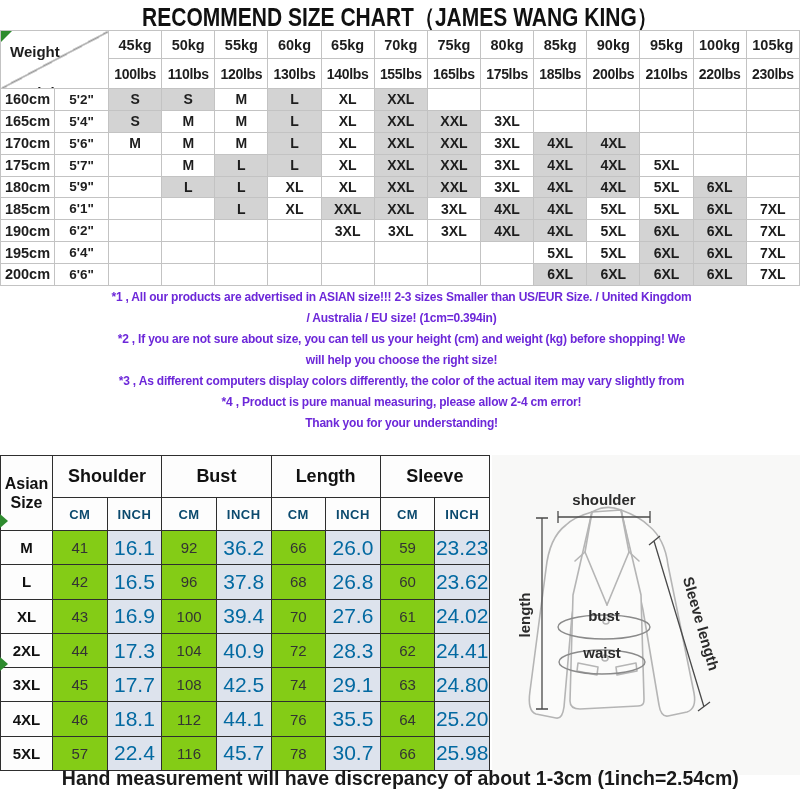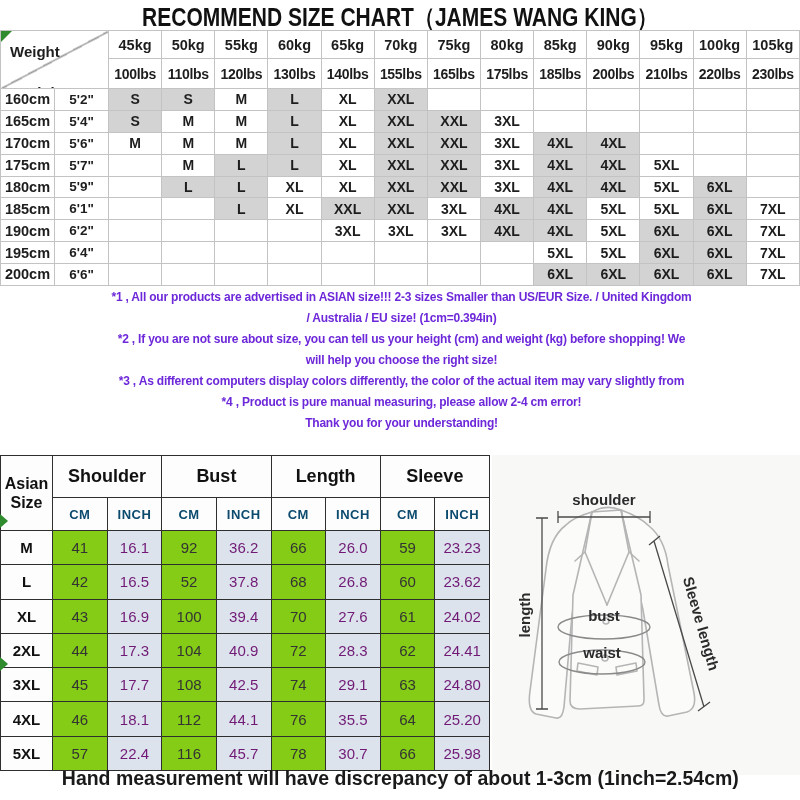--- a/index.html
+++ b/index.html
@@ -44,21 +44,21 @@
   .mtable th,.mtable td{border:1.5px solid #2e2e2e;text-align:center;vertical-align:middle;
                padding:0;background:#fdfdfd;}
   .mtable tr.grow{height:42px;}
   .mtable tr.urow{height:33px;}
   .mtable tbody tr{height:34.3px;}
   .mtable th.mcorner{font-size:16px;font-weight:bold;line-height:19px;color:#111;}
   .mtable th.grp{font-size:18px;font-weight:bold;color:#111;}
   .mtable th.unit{font-size:13px;font-weight:bold;color:#0c4a6e;letter-spacing:.5px;}
   .mtable th.msize{font-size:15px;font-weight:bold;color:#111;}
   .mtable td.cmv{background:#84cc16;font-size:15px;color:#333;}
-  .mtable td.inv{background:#dde3ed;font-size:15px;color:#701a75;}
+  .mtable td.inv{background:#dde3ed;font-size:21px;color:#0369a1;}
 
   
   .jacket{position:absolute;left:492px;top:455px;}
 
   
   .footer{position:absolute;left:0;top:766px;width:800px;text-align:center;}
   .footer span{display:inline-block;font-size:20.5px;font-weight:600;color:#1a1a1a;
                transform:scaleX(.95);white-space:nowrap;}
 
   
@@ -318,21 +318,21 @@
           <td class="inv">36.2</td>
           <td class="cmv">66</td>
           <td class="inv">26.0</td>
           <td class="cmv">59</td>
           <td class="inv">23.23</td>
         </tr>
         <tr>
           <th class="msize">L</th>
           <td class="cmv">42</td>
           <td class="inv">16.5</td>
-          <td class="cmv">52</td>
+          <td class="cmv">96</td>
           <td class="inv">37.8</td>
           <td class="cmv">68</td>
           <td class="inv">26.8</td>
           <td class="cmv">60</td>
           <td class="inv">23.62</td>
         </tr>
         <tr>
           <th class="msize">XL</th>
           <td class="cmv">43</td>
           <td class="inv">16.9</td>

